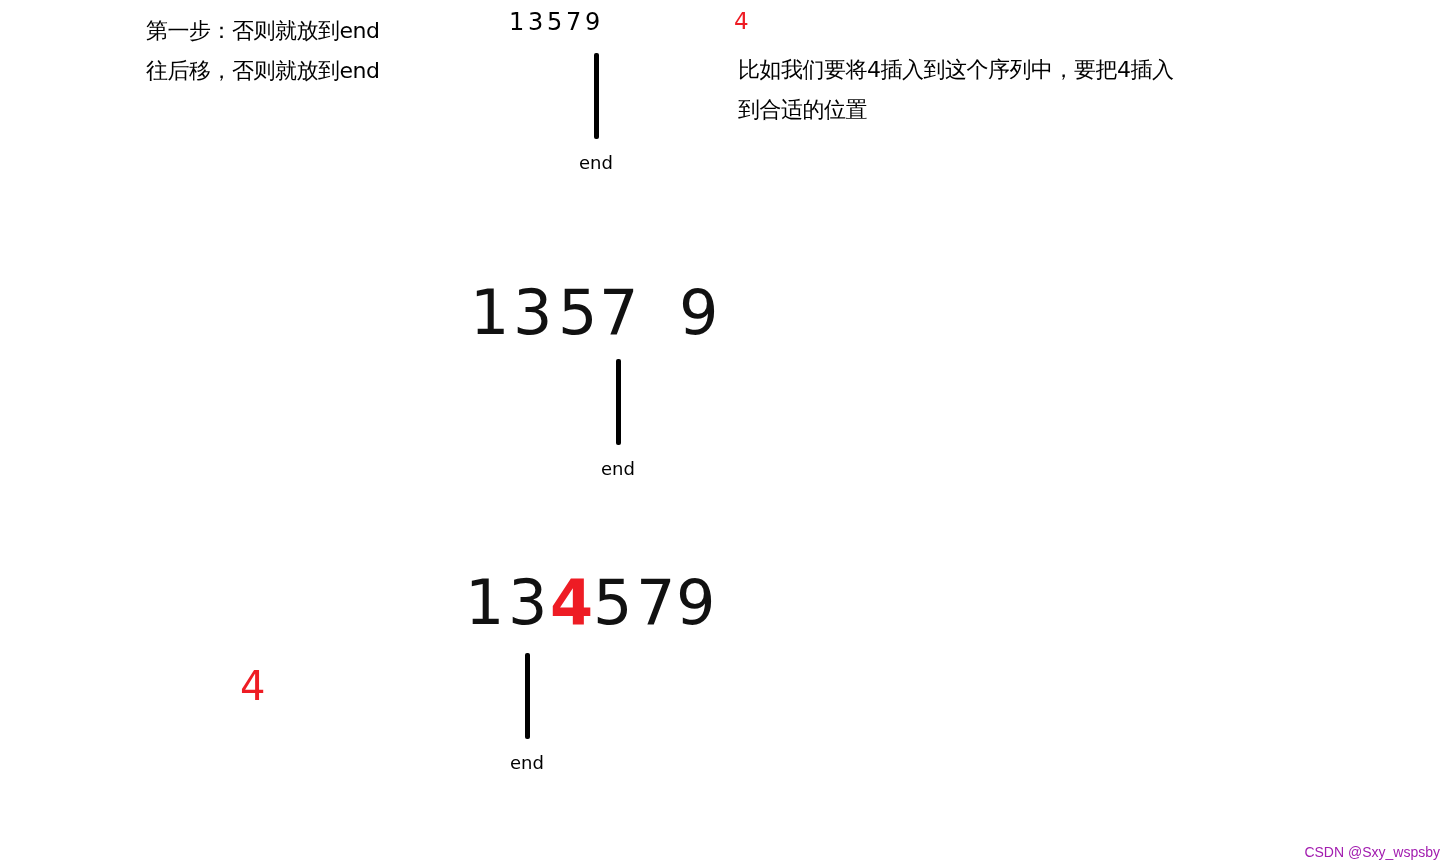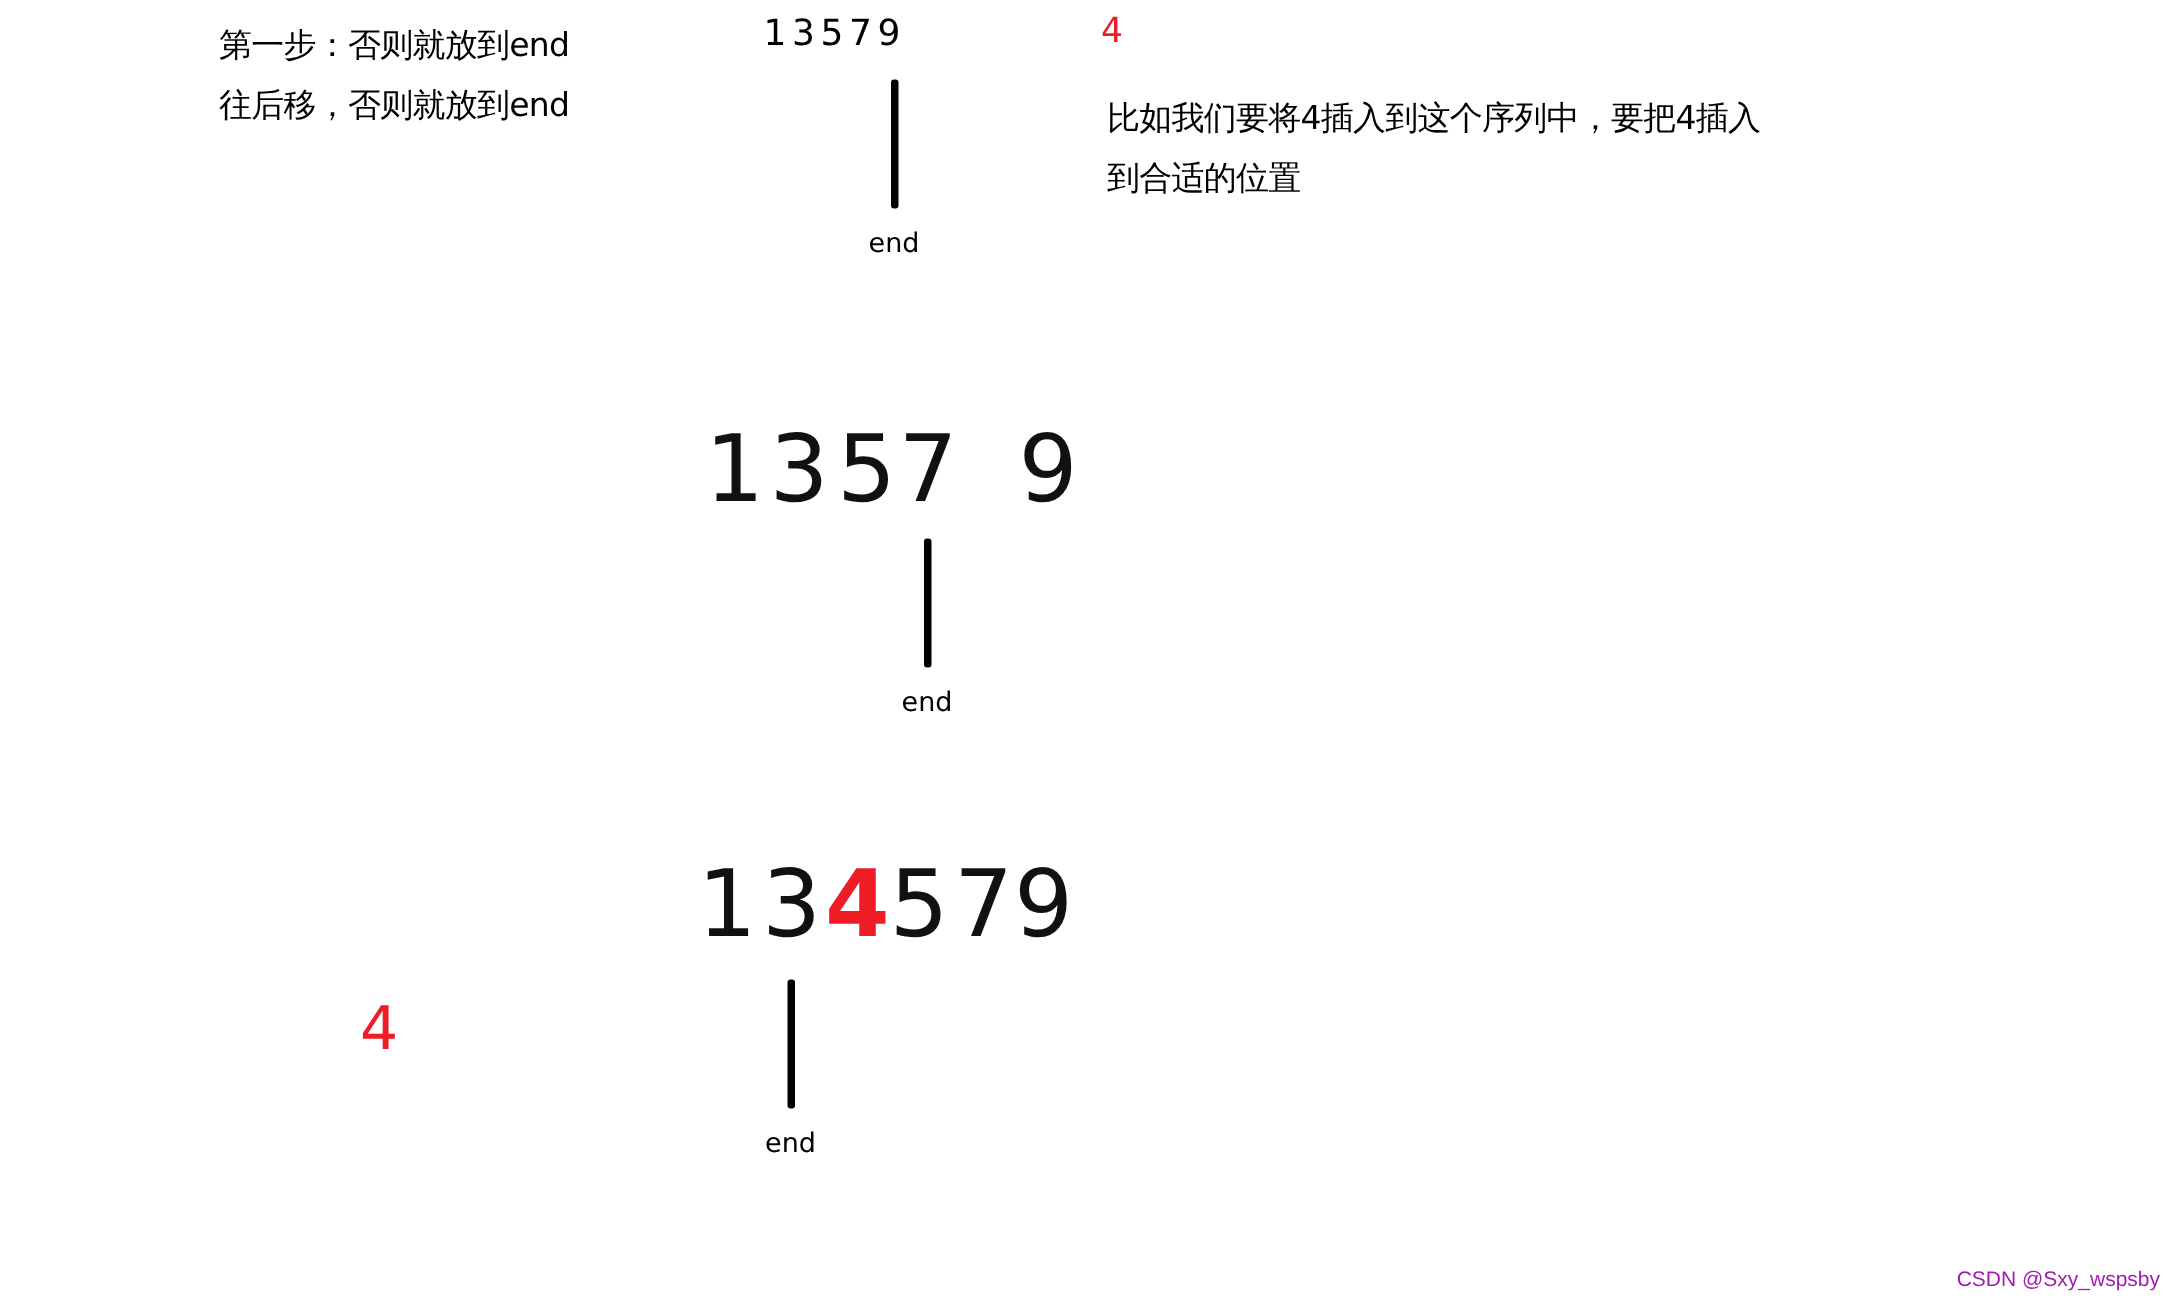--- a/index.html
+++ b/index.html
@@ -72,21 +72,21 @@
   <span class="line">第一步：否则就放到end</span>
   <span class="line">往后移，否则就放到end</span>
 </div>
 
 <div class="abs seq-small" style="left:509px; top:9px;">
   <span>1</span><span>3</span><span>5</span><span>7</span><span>9</span>
 </div>
 <div class="red-num" style="left:734px; top:8px; font-size:23px; line-height:26px;">4</div>
 <div class="pointer-line" style="left:594px; top:53px;"></div>
 <div class="end-label" style="left:566px; top:150px;">end</div>
-<div class="abs note" style="left:738px; top:60px;">
+<div class="abs note" style="left:738px; top:50px;">
   <span class="line">比如我们要将4插入到这个序列中，要把4插入</span>
   <span class="line">到合适的位置</span>
 </div>
 
 <div>
   <div class="digit-big" style="left:470px; top:282px;">1</div>
   <div class="digit-big" style="left:513px; top:282px;">3</div>
   <div class="digit-big" style="left:558px; top:282px;">5</div>
   <div class="digit-big" style="left:599px; top:282px;">7</div>
   <div class="digit-big" style="left:679px; top:282px;">9</div>

